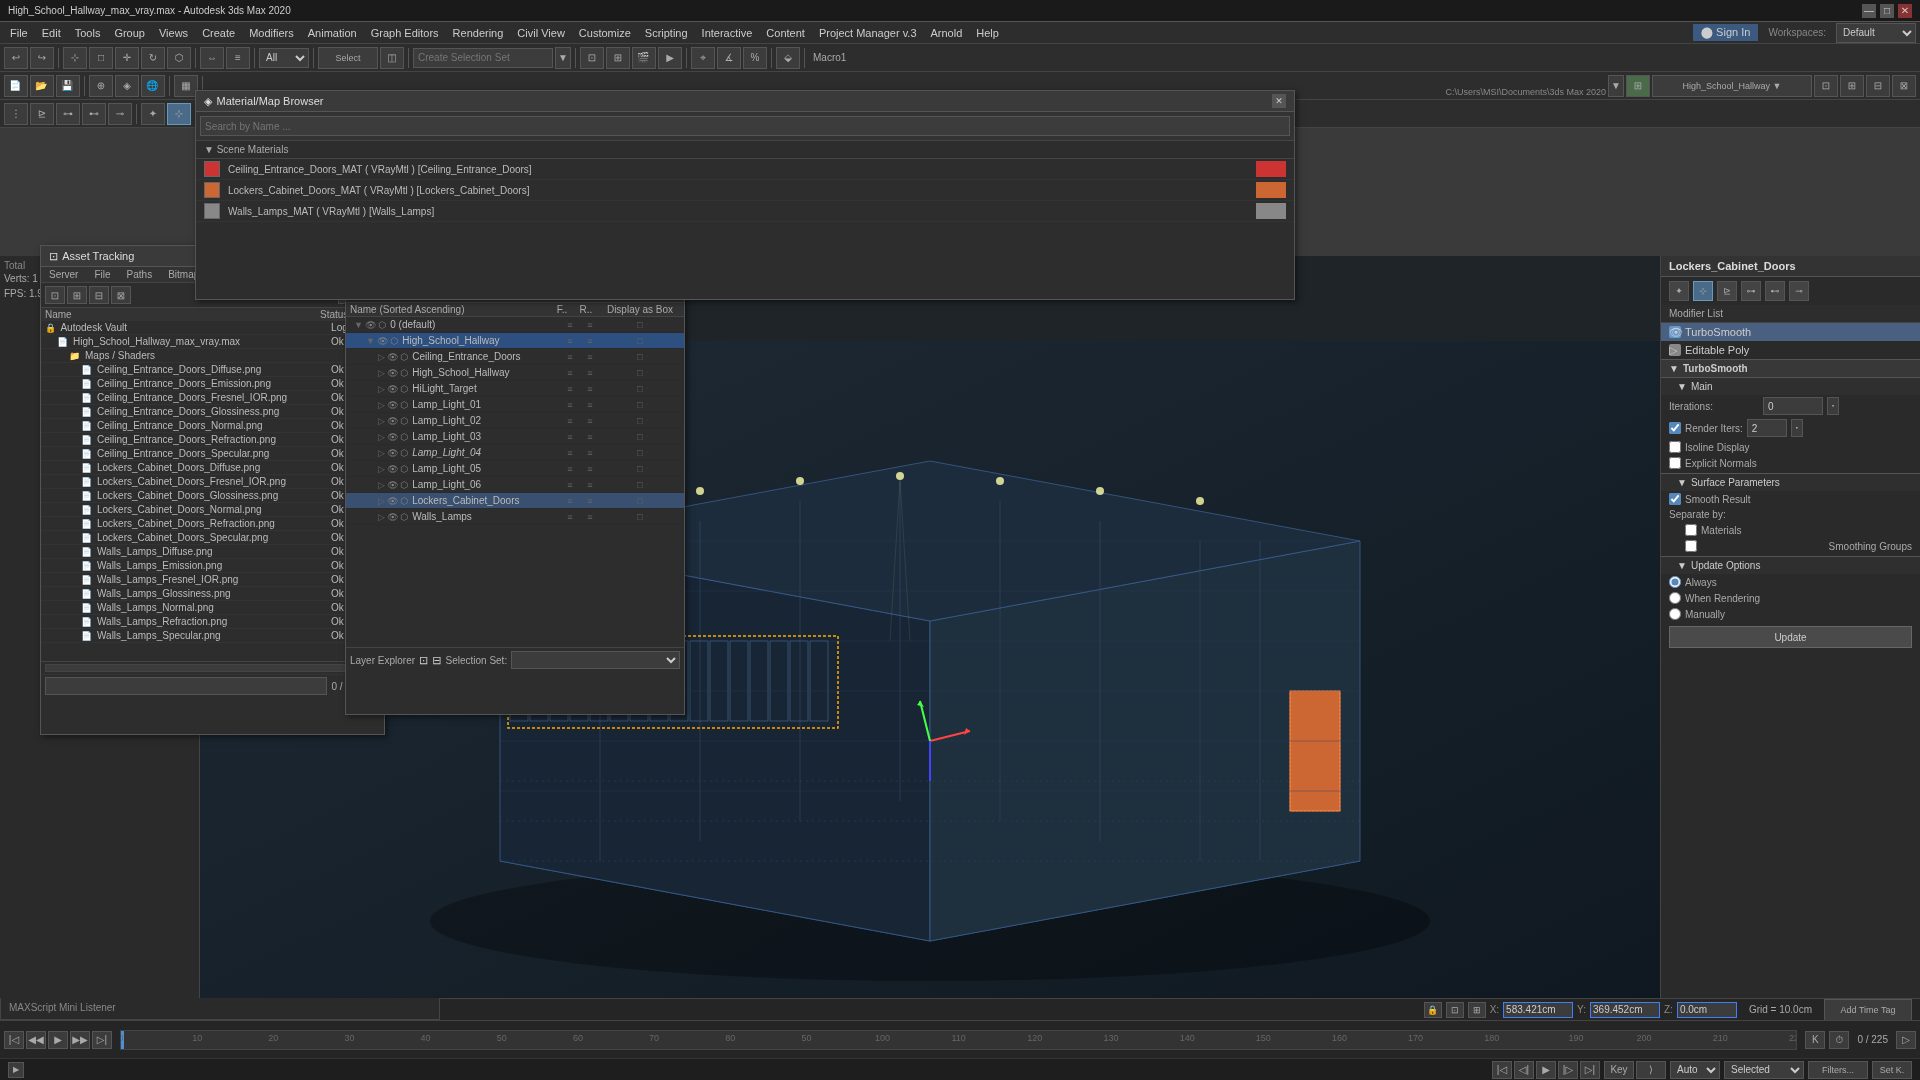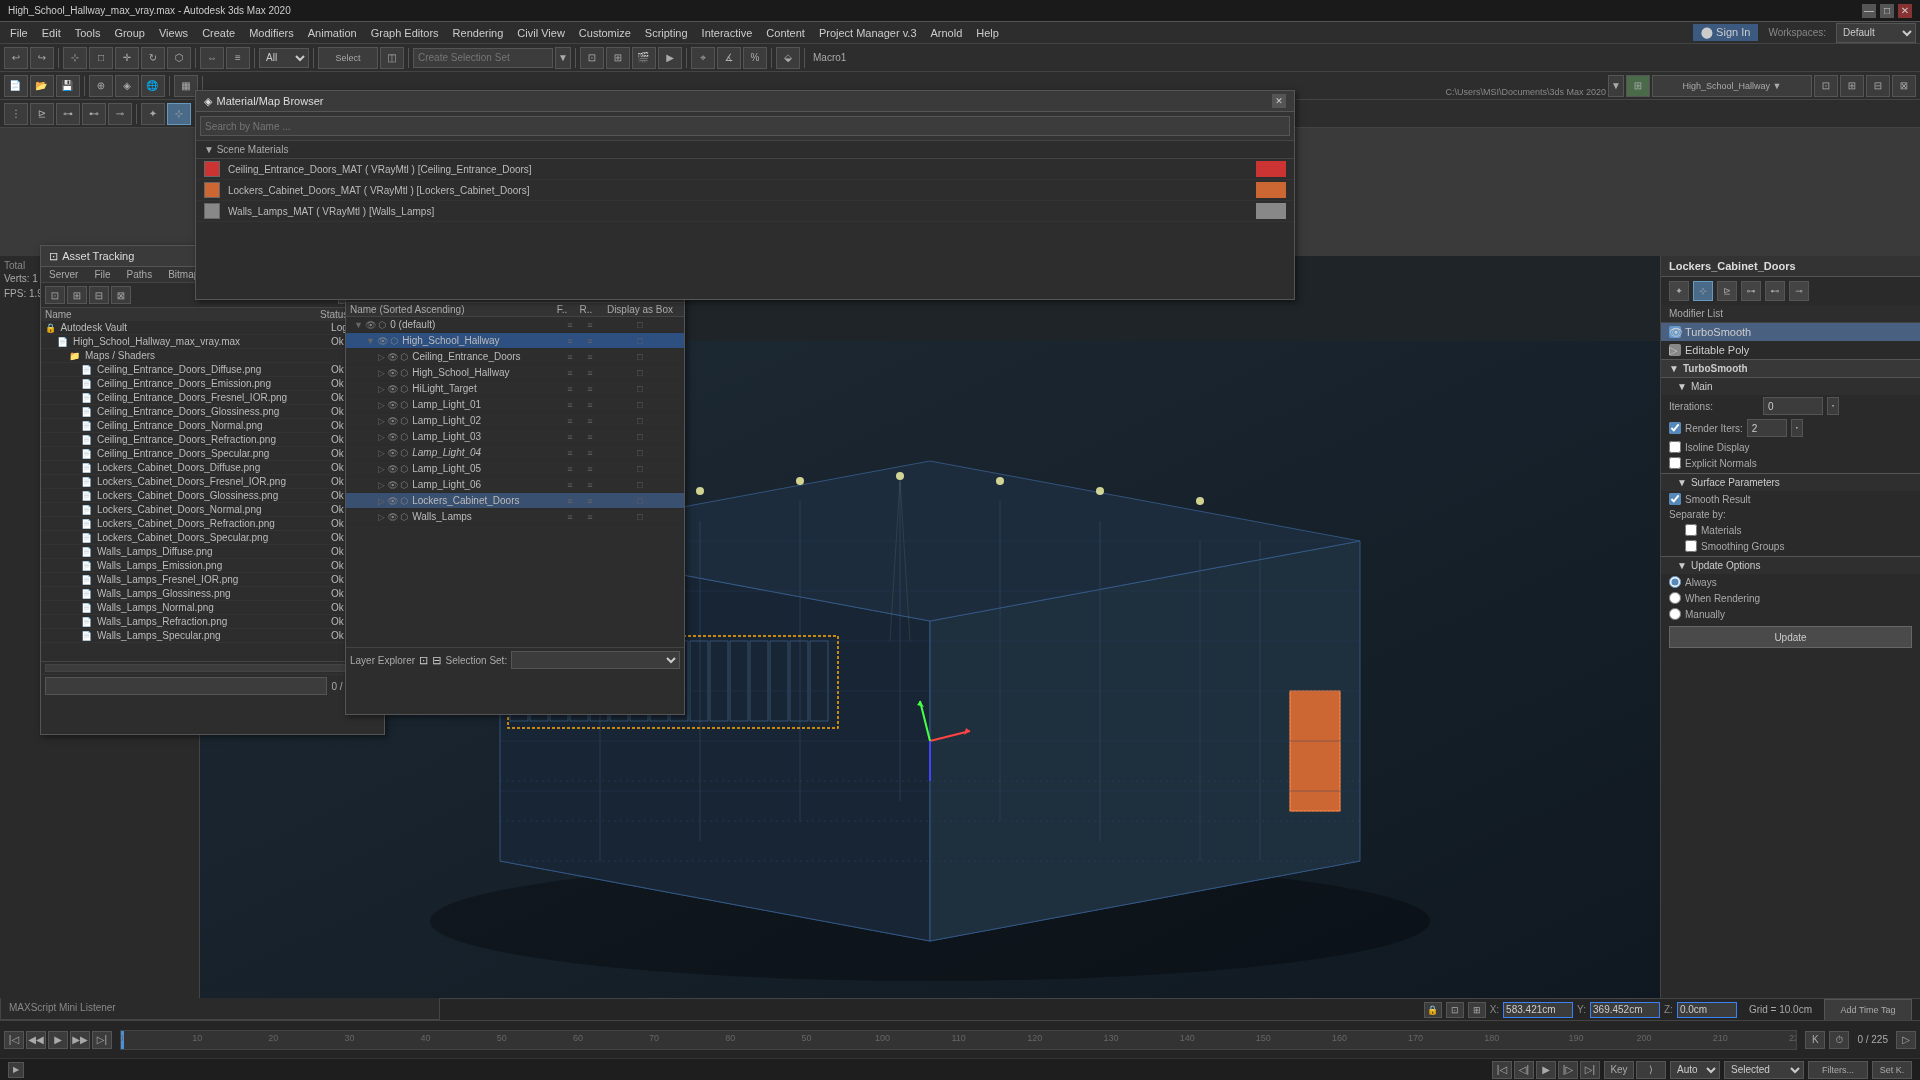--- a/index.html
+++ b/index.html
@@ -721,21 +721,21 @@
       <span class="cb-label">Smooth Result</span>
     </div>
     
     <div class="param-row">
       <span class="param-label">Separate by:</span>
     </div>
     <div class="checkbox-row" style="padding-left:24px;">
       <input type="checkbox" class="cb" style="">
       <span class="cb-label">Materials</span>
     </div>
-    <div class="checkbox-row" style="padding-left:24px;">
+    <div class="checkbox-row" style="padding-left:24px;justify-content:space-between;">
       <input type="checkbox" class="cb" style="">
       <span class="cb-label">Smoothing Groups</span>
     </div>
 
     <div class="section-header" style="background:#2f2f2f; font-weight:normal; font-size:10px; padding-left:16px; margin-top:2px;">
       <span>▼</span>
       <span>Update Options</span>
     </div>
     
     <div class="radio-row">

